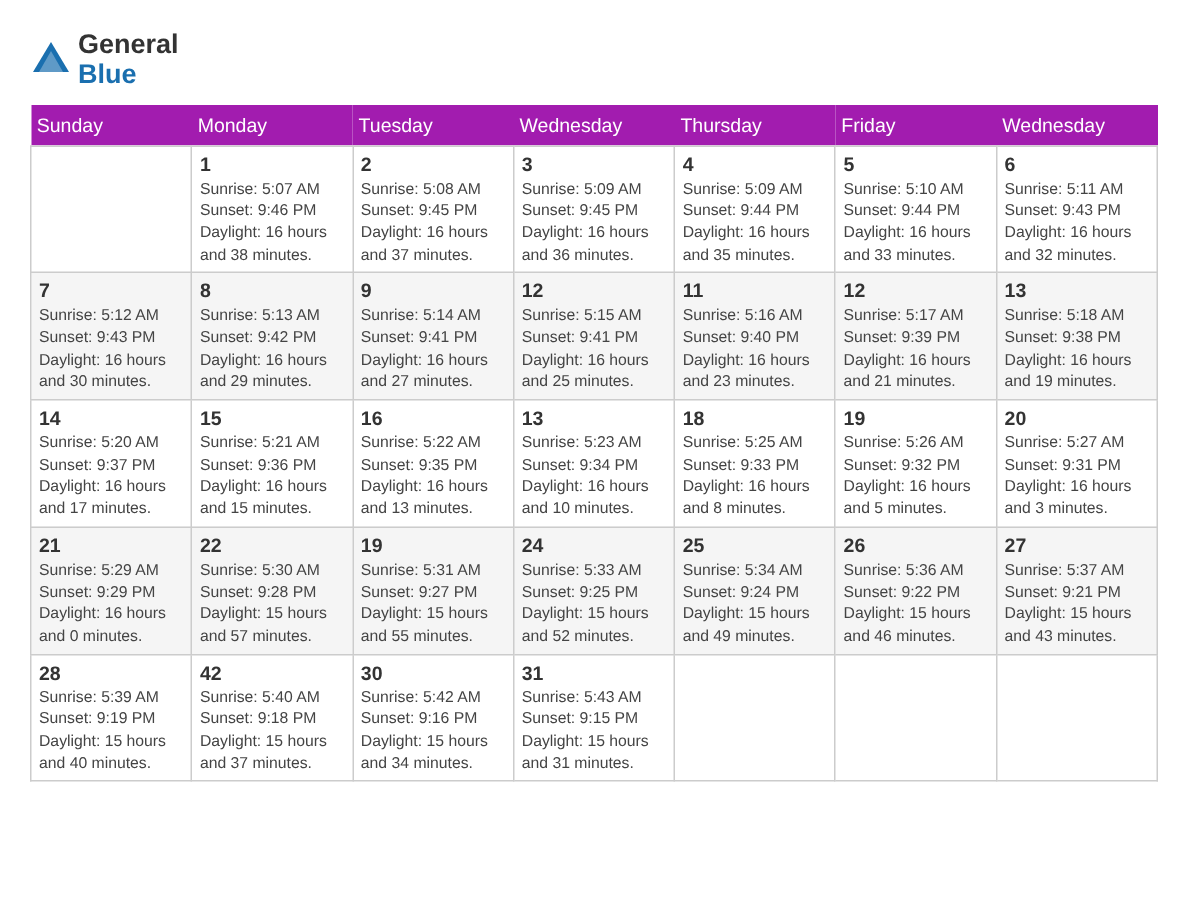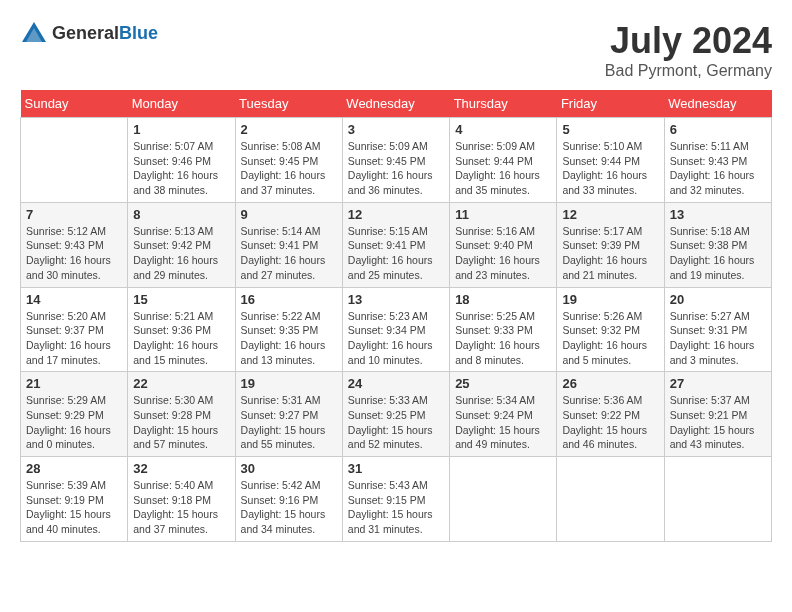--- a/index.html
+++ b/index.html
@@ -15,21 +15,21 @@
       justify-content: space-between;
       align-items: flex-start;
       margin-bottom: 10px;
     }
     .logo {
       display: flex;
       align-items: center;
     }
     .logo-text {
       display: flex;
-      flex-direction: row;
+      flex-direction: column;
       line-height: 1.1;
     }
     .logo-general {
       font-size: 18px;
       font-weight: bold;
       color: #333;
     }
     .logo-blue {
       font-size: 18px;
       font-weight: bold;
@@ -51,21 +51,21 @@
     .location-title {
       font-size: 16px;
       color: #555;
     }
     .calendar {
       width: 100%;
       border-collapse: collapse;
       font-size: 11px;
     }
     .calendar th {
-      background-color: #ef4444;
+      background-color: #a21caf;
       color: #fff;
       padding: 6px 4px;
       text-align: left;
       font-size: 13px;
       font-weight: normal;
     }
     .calendar td {
       border: 1px solid #ccc;
       vertical-align: top;
       padding: 4px 5px;
@@ -101,24 +101,20 @@
   <div class="logo">
     <svg class="logo-icon" viewBox="0 0 28 28">
       <polygon points="14,2 26,22 2,22" fill="#1a6faf"></polygon>
       <polygon points="14,8 22,22 6,22" fill="#fff" opacity="0.3"></polygon>
     </svg>
     <div class="logo-text">
       <span class="logo-general">General</span>
       <span class="logo-blue">Blue</span>
     </div>
   </div>
-  <div class="title-area">
-    <div class="month-title">July 2024</div>
-    <div class="location-title">Bad Pyrmont, Germany</div>
-  </div>
 </div>
 
 <table class="calendar">
   <thead>
     <tr id="calendar-headers">
     <th>Sunday</th>
         <th>Monday</th>
         <th>Tuesday</th>
         <th>Wednesday</th>
         <th>Thursday</th>
@@ -243,21 +239,21 @@
           <span class="day-number">27</span>
           <div class="day-info">Sunrise: 5:37 AM<br>Sunset: 9:21 PM<br>Daylight: 15 hours<br>and 43 minutes.</div>
         </td>
       </tr>
       <tr>
         <td>
           <span class="day-number">28</span>
           <div class="day-info">Sunrise: 5:39 AM<br>Sunset: 9:19 PM<br>Daylight: 15 hours<br>and 40 minutes.</div>
         </td>
         <td>
-          <span class="day-number">32</span>
+          <span class="day-number">42</span>
           <div class="day-info">Sunrise: 5:40 AM<br>Sunset: 9:18 PM<br>Daylight: 15 hours<br>and 37 minutes.</div>
         </td>
         <td>
           <span class="day-number">30</span>
           <div class="day-info">Sunrise: 5:42 AM<br>Sunset: 9:16 PM<br>Daylight: 15 hours<br>and 34 minutes.</div>
         </td>
         <td>
           <span class="day-number">31</span>
           <div class="day-info">Sunrise: 5:43 AM<br>Sunset: 9:15 PM<br>Daylight: 15 hours<br>and 31 minutes.</div>
         </td>

